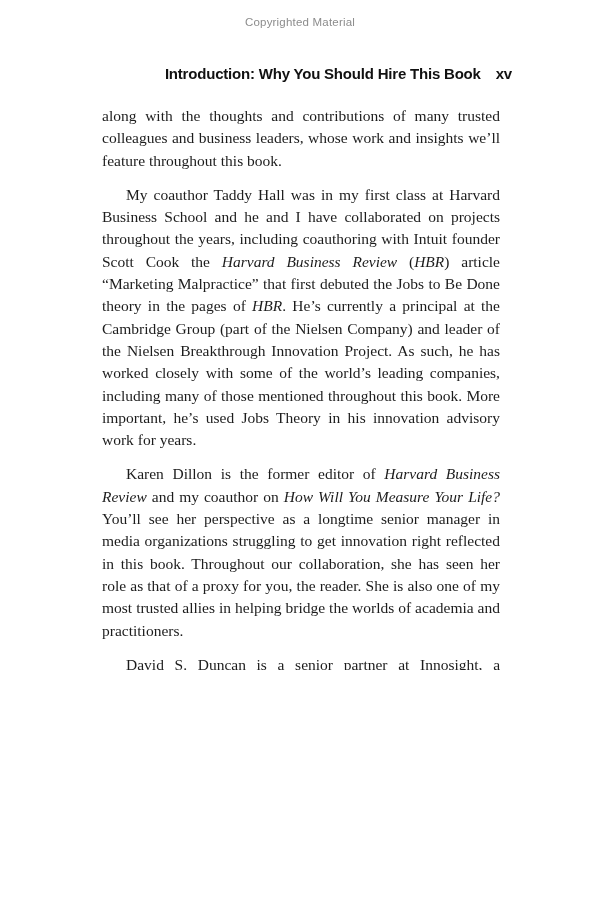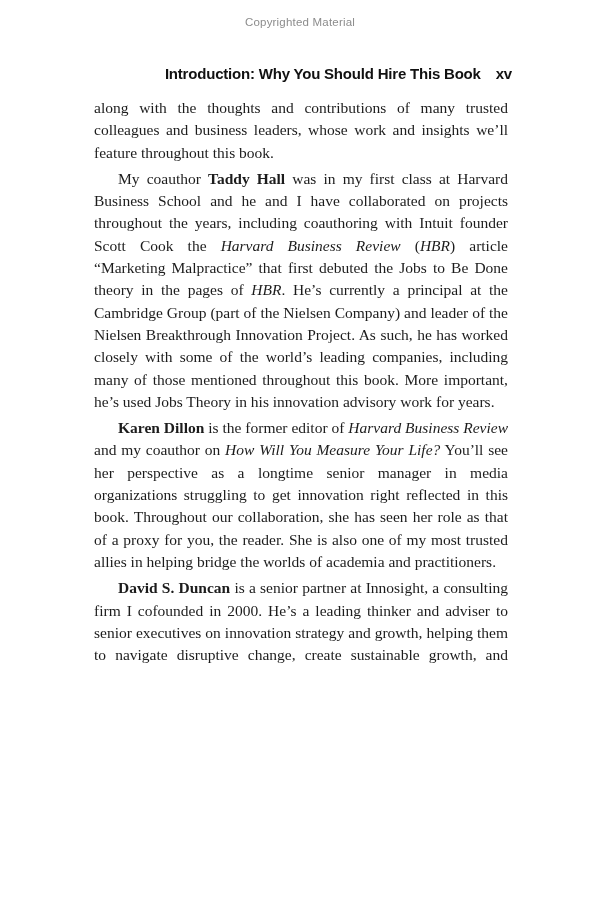--- a/index.html
+++ b/index.html
@@ -49,27 +49,27 @@
     top: 93px;
     left: 90px;
     right: 88px;
     font-size: 15.5px;
     line-height: 22.3px;
     text-align: justify;
     hyphens: auto;
     -webkit-hyphens: auto;
   }
   .body-text p.para {
-    margin: 4px;
+    margin: 12px;
     padding: 0;
   }
   .body-text p.para.indent {
     text-indent: 24px;
   }
-  .run-b { font-weight: bold; }
+  .run-b { font-weight: normal; }
   .run-i { font-style: italic; }
 </style>
 </head>
 <body>
 
 <div class="page">
 
   <div class="copyright-notice copyright-top">Copyrighted Material</div>
 
   <div class="running-header">

